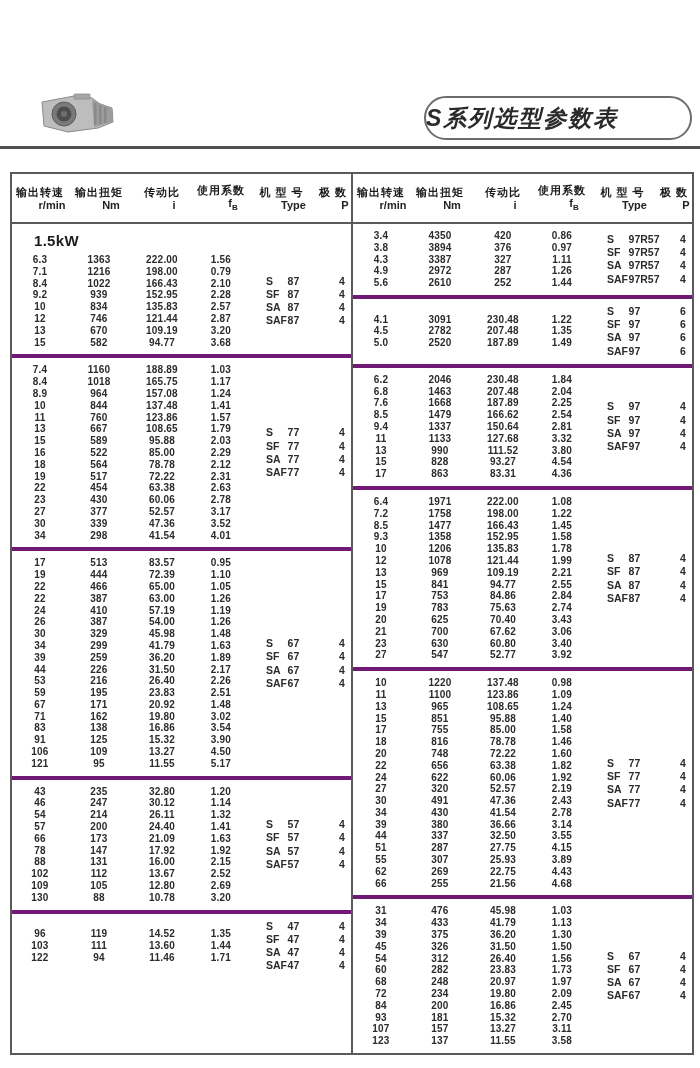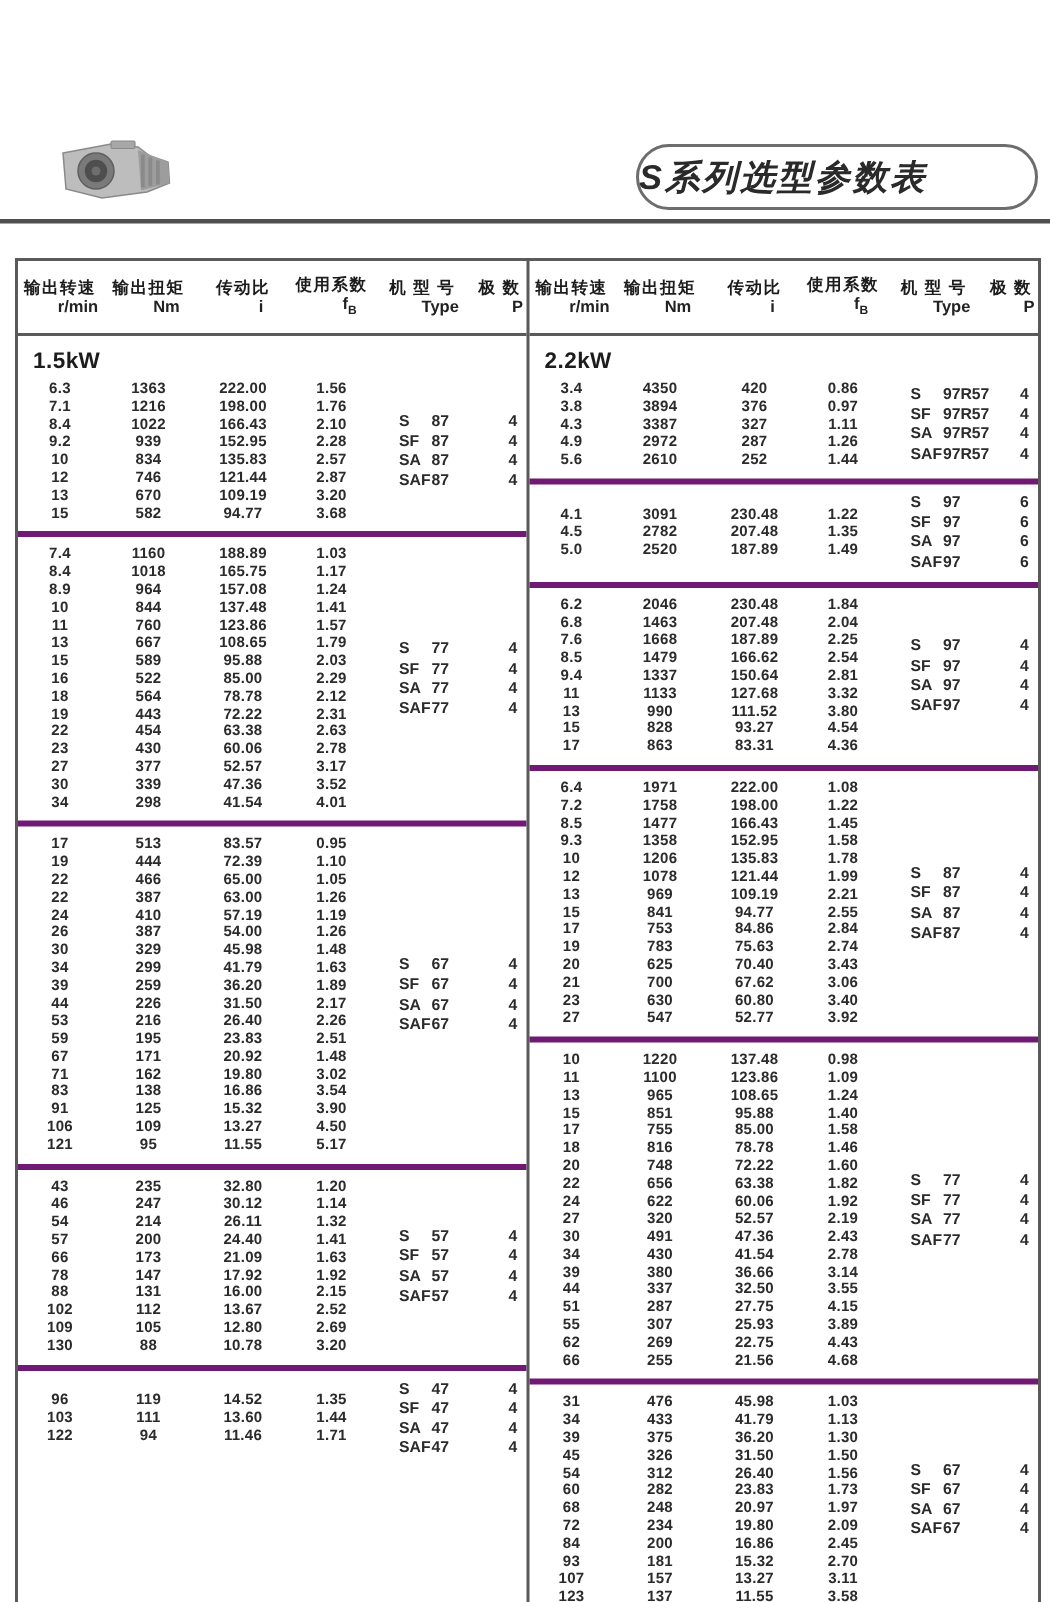--- a/index.html
+++ b/index.html
@@ -40,21 +40,21 @@
     display:grid;grid-template-columns:56px 62px 64px 54px 67px 1fr;
     align-items:center;padding-top:2px;
   }
   .hcol{text-align:center;line-height:13px;}
   .hcol .cn{font-size:11px;font-weight:bold;letter-spacing:1px;white-space:nowrap;}
   .hcol .en{font-size:11px;font-weight:bold;color:#222;padding-left:24px;}
   .hcol sub{font-size:8px;}
   
   .block{padding:6px 0 6px;}
   .block + .block{border-top:4px solid #701a75;}
-  .kw-label{font-size:15px;font-weight:bold;padding:2px 0 5px 10px;letter-spacing:0.3px;}
+  .kw-label{font-size:15px;font-weight:bold;padding:2px 0 5px 22px;letter-spacing:0.3px;}
   .block-body{display:flex;align-items:center;}
   .nums{width:236px;}
   .drow{display:grid;grid-template-columns:56px 62px 64px 54px;}
   .c{
     text-align:center;font-size:10px;line-height:11.8px;
     font-weight:bold;color:#2b2b2b;letter-spacing:0.2px;white-space:nowrap;
   }
   .types{flex:1;display:flex;flex-direction:column;justify-content:flex-end;padding-left:18px;}
   .trow{display:grid;grid-template-columns:67px 1fr;}
   .tname{font-size:10.5px;line-height:13.2px;font-weight:bold;color:#2b2b2b;white-space:nowrap;text-align:left;}
@@ -121,21 +121,21 @@
               <div class="drow">
                 <span class="c">6.3</span>
                 <span class="c">1363</span>
                 <span class="c">222.00</span>
                 <span class="c">1.56</span>
               </div>
               <div class="drow">
                 <span class="c">7.1</span>
                 <span class="c">1216</span>
                 <span class="c">198.00</span>
-                <span class="c">1.76</span>
+                <span class="c">0.79</span>
               </div>
               <div class="drow">
                 <span class="c">8.4</span>
                 <span class="c">1022</span>
                 <span class="c">166.43</span>
                 <span class="c">2.10</span>
               </div>
               <div class="drow">
                 <span class="c">9.2</span>
                 <span class="c">939</span>
@@ -239,21 +239,21 @@
                 <span class="c">2.29</span>
               </div>
               <div class="drow">
                 <span class="c">18</span>
                 <span class="c">564</span>
                 <span class="c">78.78</span>
                 <span class="c">2.12</span>
               </div>
               <div class="drow">
                 <span class="c">19</span>
-                <span class="c">443</span>
+                <span class="c">517</span>
                 <span class="c">72.22</span>
                 <span class="c">2.31</span>
               </div>
               <div class="drow">
                 <span class="c">22</span>
                 <span class="c">454</span>
                 <span class="c">63.38</span>
                 <span class="c">2.63</span>
               </div>
               <div class="drow">
@@ -584,21 +584,20 @@
         <div class="cn">机 型 号</div>
         <div class="en">Type</div>
       </div>
       <div class="hcol">
         <div class="cn">极 数</div>
         <div class="en">P</div>
       </div>
     </div>
     <div id="blocks-right">
         <div class="block">
-          <div class="kw-label">2.2kW</div>
           <div class="block-body">
             <div class="nums">
               <div class="drow">
                 <span class="c">3.4</span>
                 <span class="c">4350</span>
                 <span class="c">420</span>
                 <span class="c">0.86</span>
               </div>
               <div class="drow">
                 <span class="c">3.8</span>

